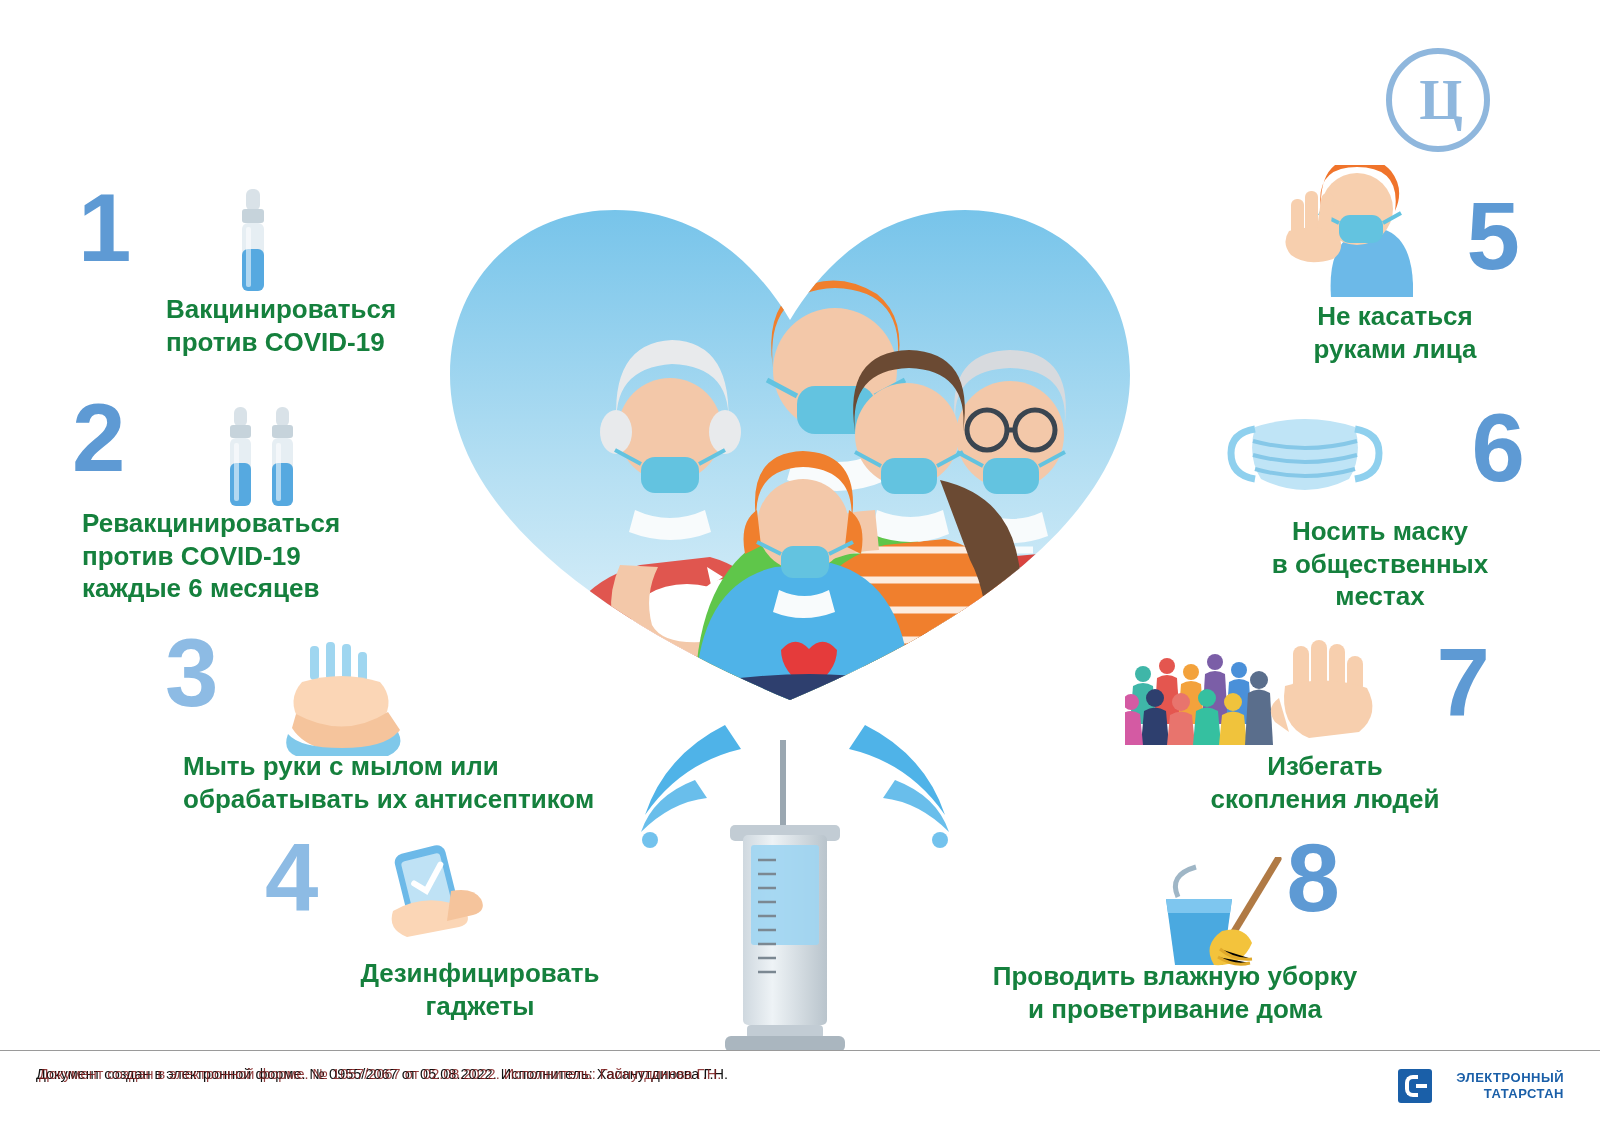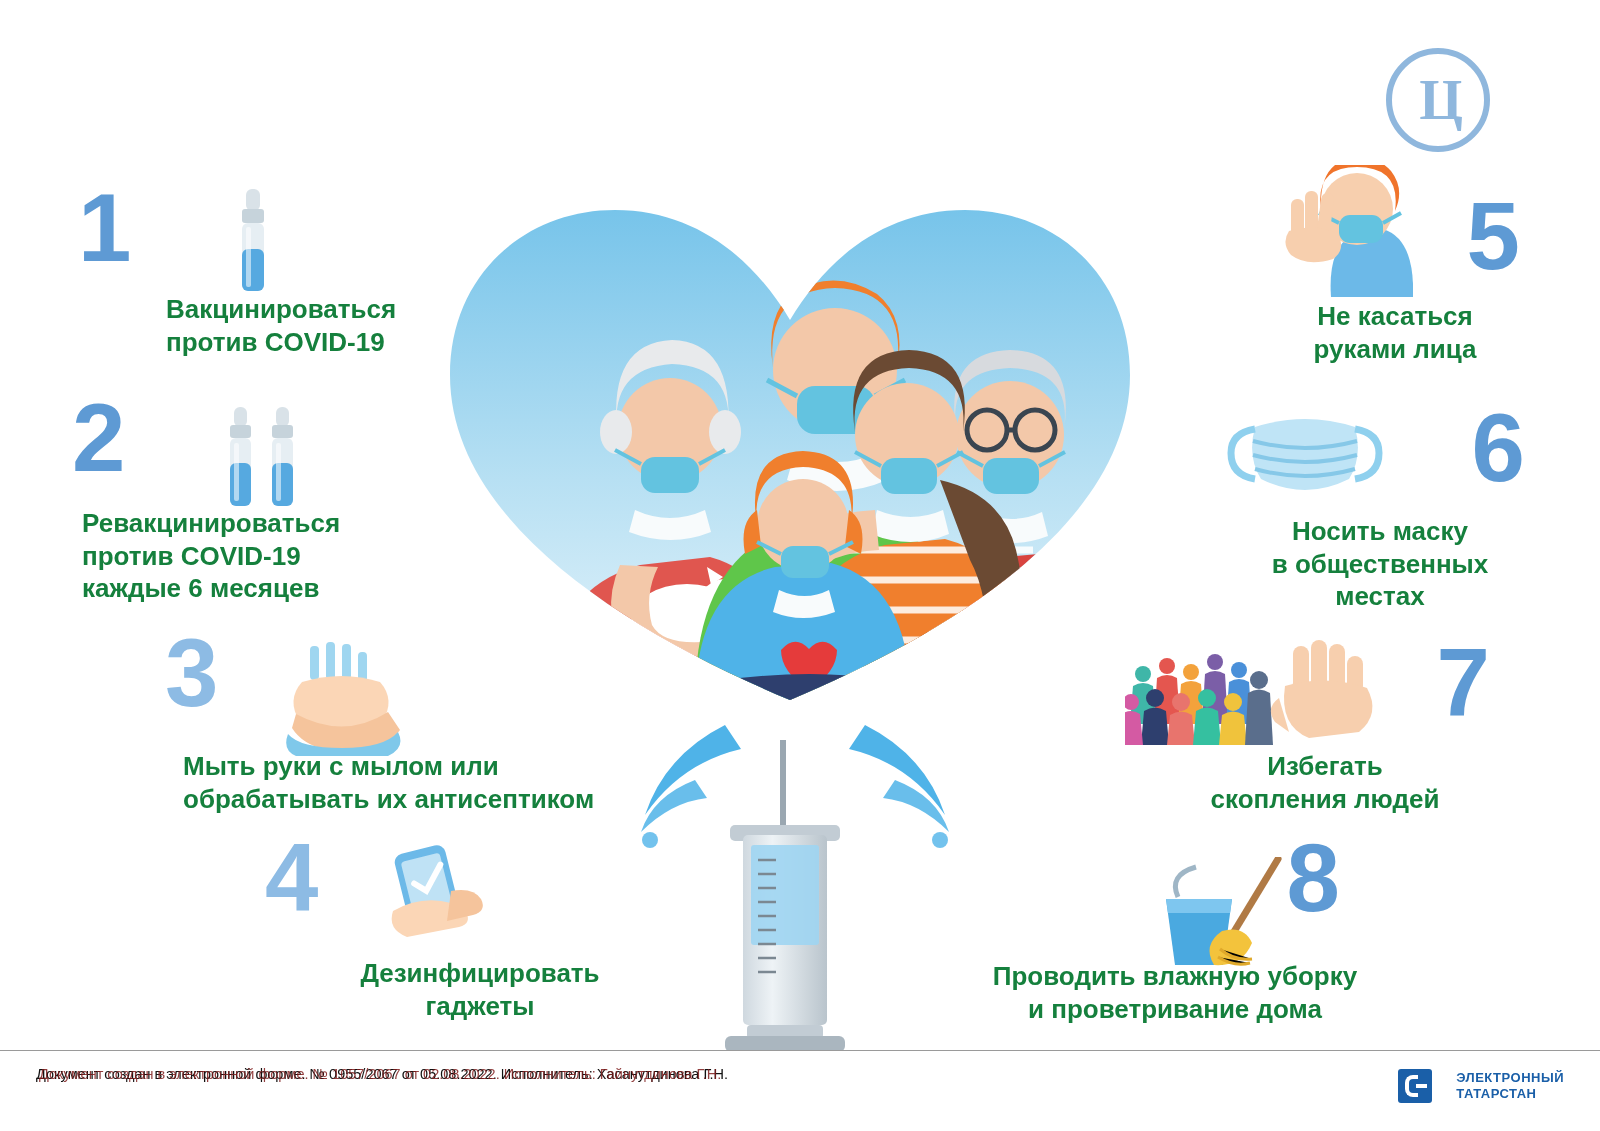--- a/index.html
+++ b/index.html
@@ -157,20 +157,21 @@
     color: #7f1d1d;
     opacity: .85;
   }
   .et-logo {
     position: absolute;
     right: 36px;
     top: 18px;
     display: flex;
     align-items: center;
     gap: 24px;
+    text-align: right;
   }
   .et-logo .mark {
     width: 34px;
     height: 34px;
     background: #1a5fa8;
     border-radius: 3px;
     position: relative;
   }
   .et-logo .mark:before {
     content: "";

